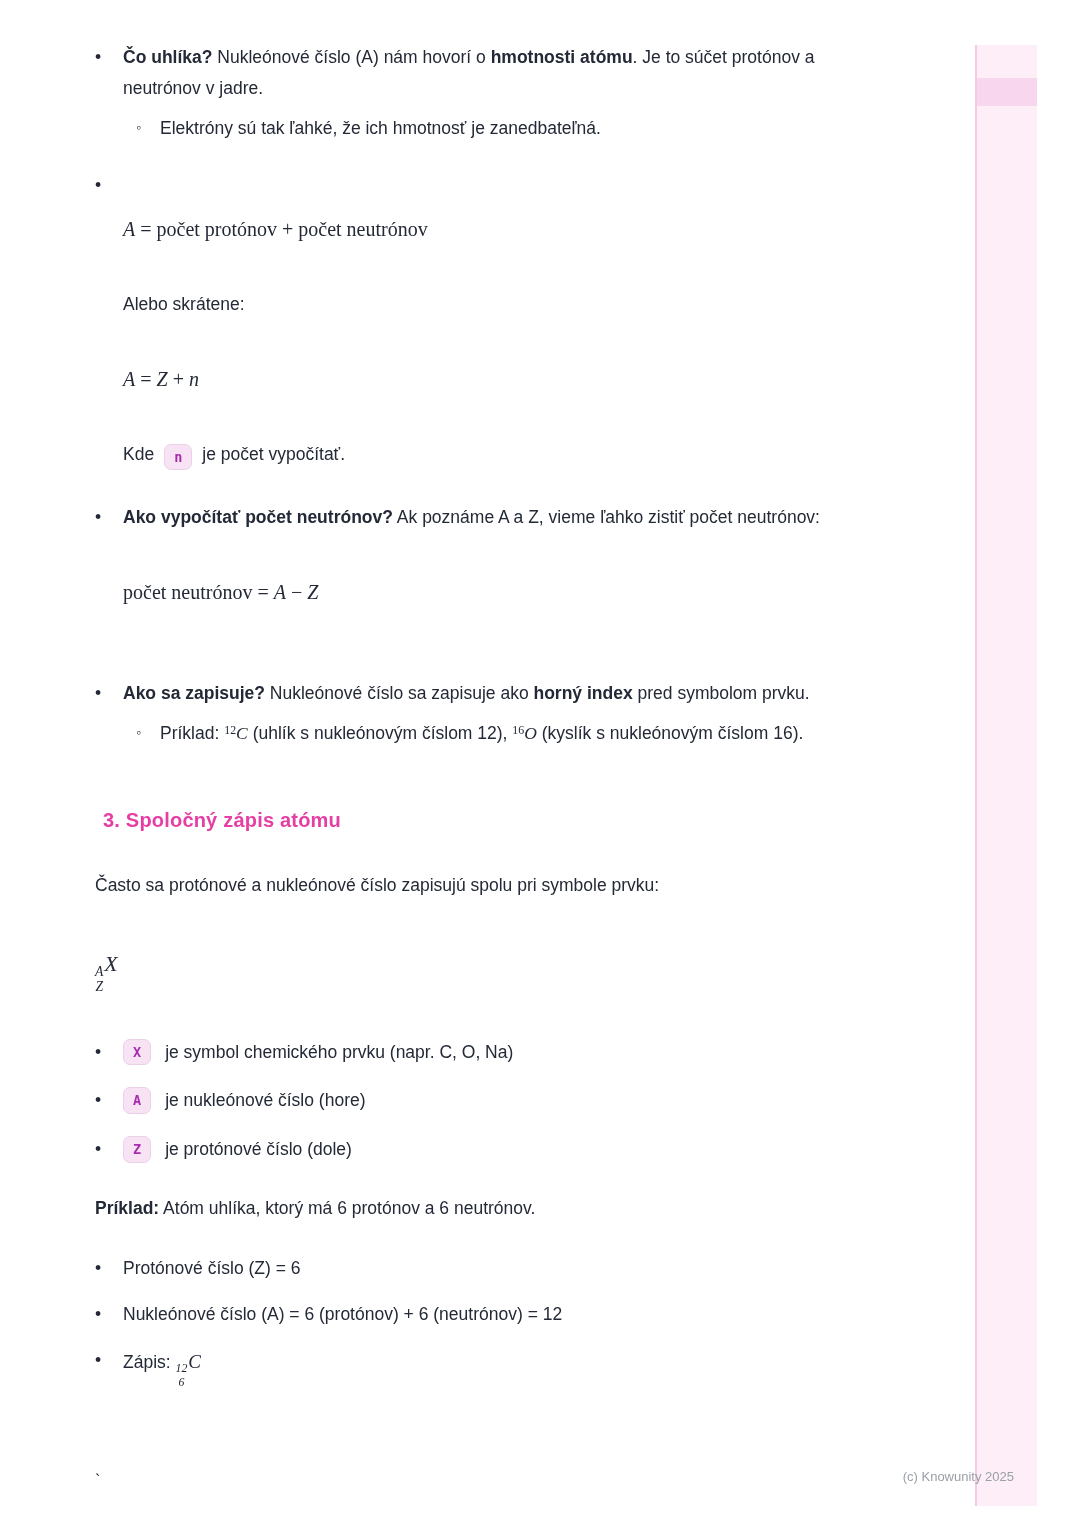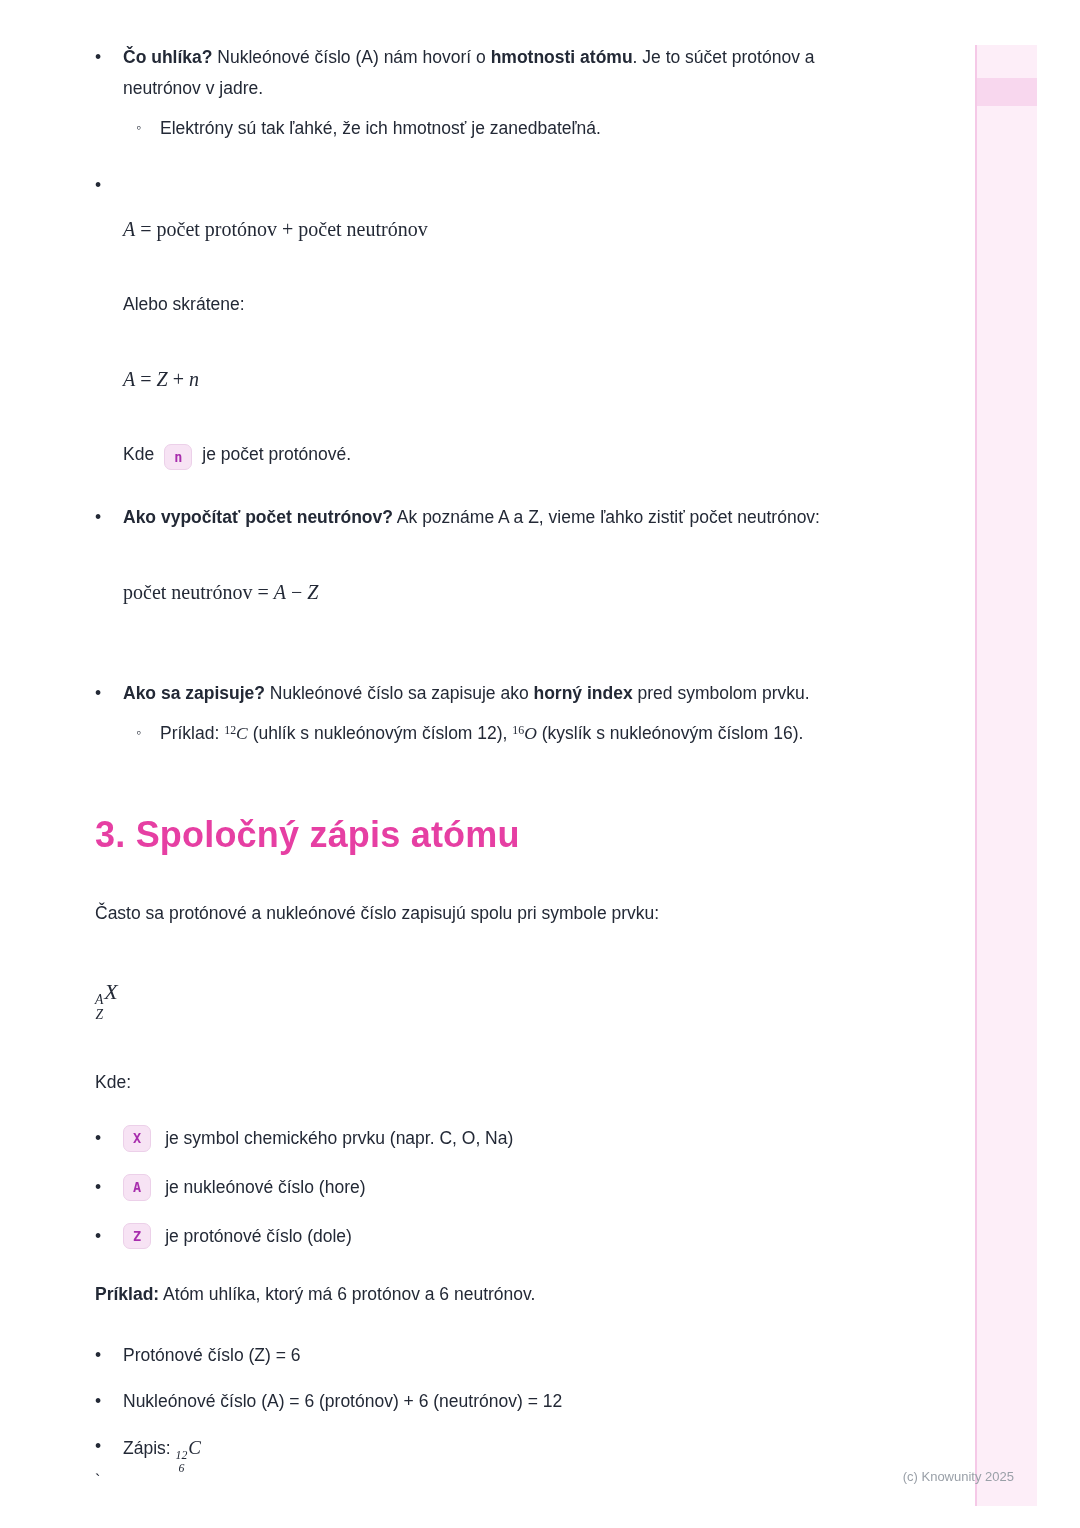--- a/index.html
+++ b/index.html
@@ -62,22 +62,22 @@
     font-weight:700;
     font-size:13.5px;
     line-height:1;
     padding:6px 9px 5px;
     vertical-align:-2px;
   }
   .kde-line{margin:40px 0 6px;}
   .kde-line .badge{margin:0 10px;}
   .alebo{margin:40px 0;}
   .section-heading{
-    font-size:36px;font-weight:700;color:var(--accent);
-    margin:54px 0 32px;letter-spacing:0.2px;
+    font-size:20px;font-weight:700;color:var(--accent);
+    margin:54px 8px 32px;letter-spacing:0.2px;
   }
   .para{margin-bottom:10px;}
   .intro{margin-bottom:44px;}
   .kde{margin:44px 0 26px;}
   .legend-row{display:flex;align-items:center;margin-bottom:18px;}
   .legend-row .badge{margin-right:14px;}
   .example-line{margin:28px 0 30px;}
   .facts .brow{margin-bottom:15px;}
   .footer-note{
     position:absolute;right:66px;bottom:44px;
@@ -114,21 +114,21 @@
   <div class="brow">
     <span class="marker">•</span>
     <div class="btext">
 
       <div class="formula"><span class="mvar">A</span><span class="mtext"> = </span><span class="mtext">počet protónov + počet neutrónov</span></div>
 
       <p class="alebo">Alebo skrátene:</p>
 
       <div class="formula"><span class="mvar">A</span><span class="mtext"> = </span><span class="mvar">Z</span><span class="mtext"> + </span><span class="mvar">n</span></div>
 
-      <p class="kde-line"><span>Kde</span><span class="badge">n</span><span>je počet protónové.</span></p>
+      <p class="kde-line"><span>Kde</span><span class="badge">n</span><span>je počet vypočítať.</span></p>
     </div>
   </div>
 
   <div class="brow">
     <span class="marker">•</span>
     <div class="btext">
       <p class="para"><b>Ako vypočítať počet neutrónov?</b><span> Ak poznáme A a Z, vieme ľahko zistiť počet neutrónov:</span></p>
 
       <div class="formula"><span class="mtext">počet neutrónov</span><span class="mtext"> = </span><span class="mvar">A</span><span class="mtext"> − </span><span class="mvar">Z</span></div>
     </div>
@@ -149,21 +149,20 @@
 
   <h2 class="section-heading">3. Spoločný zápis atómu</h2>
 
   <p class="para intro">Často sa protónové a nukleónové číslo zapisujú spolu pri symbole prvku:</p>
 
   <div class="formula" style="font-size:22px;"><span class="mstack">
         <span>A</span>
         <span>Z</span>
       </span><span class="mvar">X</span></div>
 
-  <p class="kde">Kde:</p>
 
   <div class="brow legend-row">
     <span class="marker">•</span>
     <span class="badge">X</span>
     <span>je symbol chemického prvku (napr. C, O, Na)</span>
   </div>
   <div class="brow legend-row">
     <span class="marker">•</span>
     <span class="badge">A</span>
     <span>je nukleónové číslo (hore)</span>

